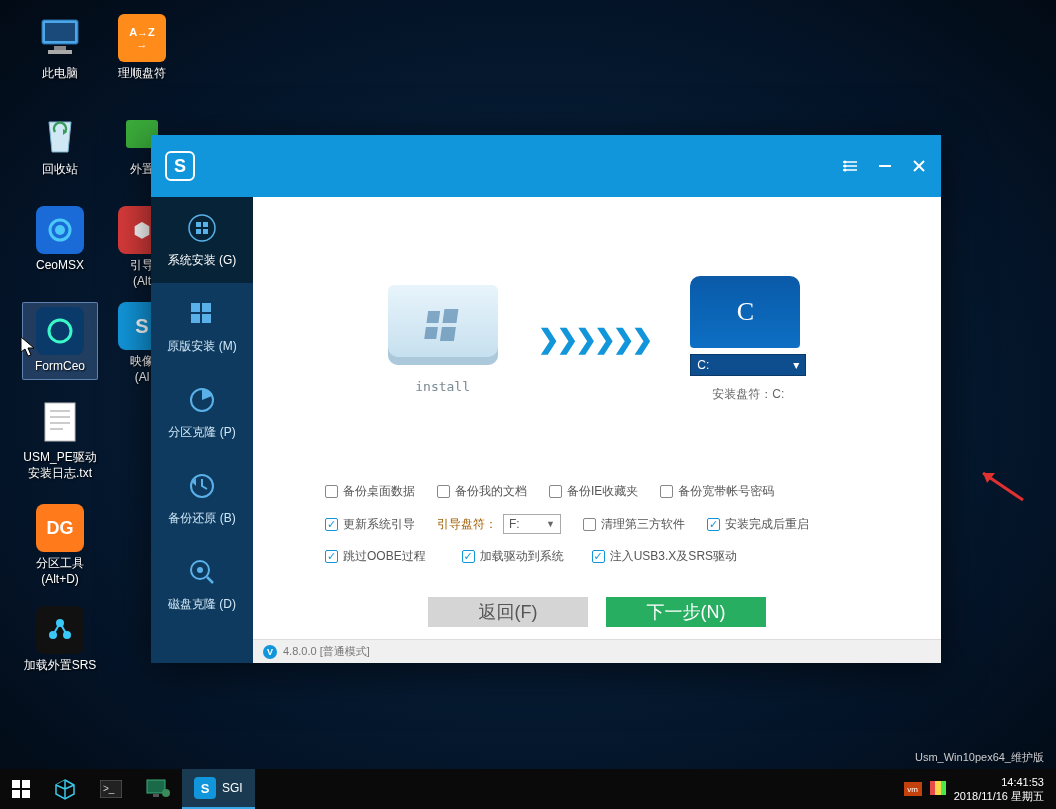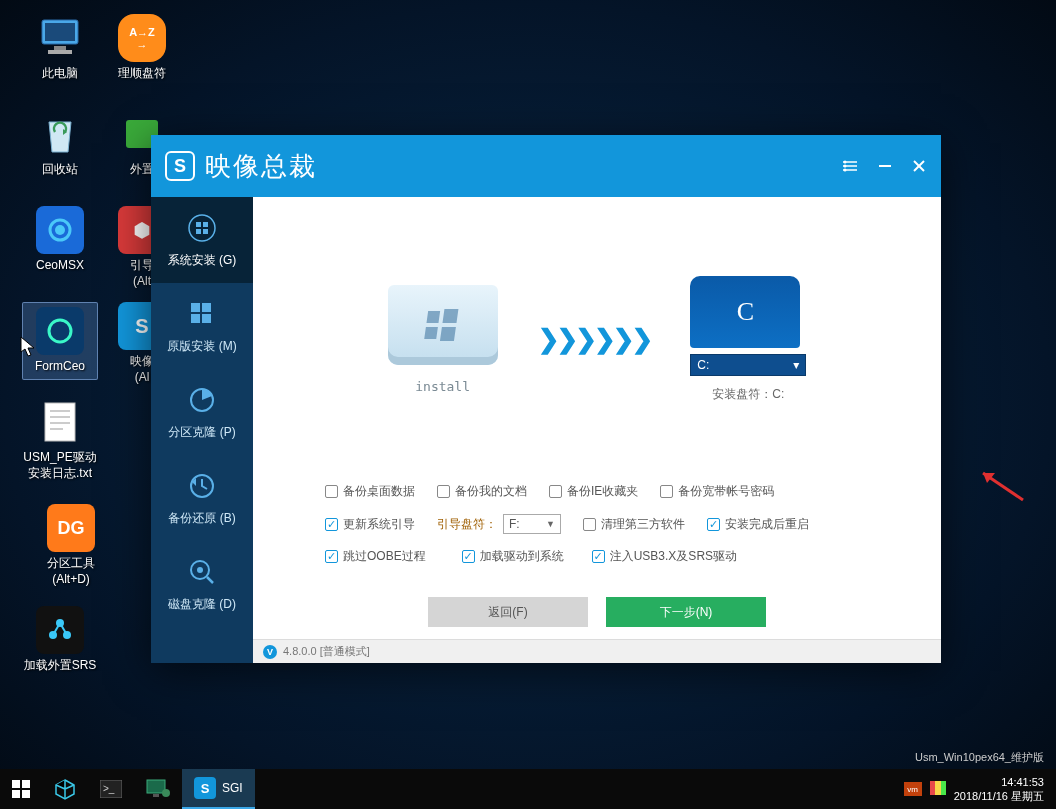--- a/index.html
+++ b/index.html
@@ -1,21 +1,21 @@
 <!DOCTYPE html>
 <html><head>
 <meta charset="utf-8">
 <style>
 * { margin: 0; padding: 0; box-sizing: border-box; font-family: "Microsoft YaHei", "Segoe UI", sans-serif; }
 body { width: 1056px; height: 809px; background: radial-gradient(ellipse at center, #0a2a4a 0%, #041428 70%, #020a14 100%); position: relative; overflow: hidden; }
 
 
 .desktop { position: absolute; top: 0; left: 0; right: 0; bottom: 40px; }
 .desktop-icon { position: absolute; width: 76px; text-align: center; color: #fff; font-size: 12px; cursor: pointer; }
-.desktop-icon .ico { width: 48px; height: 48px; margin: 0 auto 4px; display: flex; align-items: center; justify-content: center; border-radius: 16px; }
+.desktop-icon .ico { width: 48px; height: 48px; margin: 0 auto 4px; display: flex; align-items: center; justify-content: center; border-radius: 6px; }
 .desktop-icon .lbl { text-shadow: 1px 1px 2px #000; line-height: 1.3; }
 .desktop-icon.selected { background: rgba(120,180,255,0.25); border: 1px solid rgba(160,200,255,0.5); border-radius: 2px; }
 
 
 .app { position: absolute; left: 151px; top: 135px; width: 790px; height: 528px; background: #fff; box-shadow: 0 8px 40px rgba(0,0,0,0.6); display: flex; flex-direction: column; }
 .titlebar { height: 62px; background: #1296db; display: flex; align-items: center; padding: 0 14px; color: #fff; }
 .titlebar .logo { display: flex; align-items: center; gap: 10px; }
 .titlebar .logo-icon { width: 30px; height: 30px; border: 2.5px solid #fff; border-radius: 6px; display: flex; align-items: center; justify-content: center; font-weight: bold; font-size: 18px; }
 .titlebar .app-title { font-size: 26px; font-weight: 500; letter-spacing: 2px; }
 .titlebar .win-controls { margin-left: auto; display: flex; gap: 18px; }
@@ -46,21 +46,21 @@
 .opt-row { display: flex; gap: 22px; margin-bottom: 14px; align-items: center; font-size: 12px; color: #555; }
 .chk { display: flex; align-items: center; gap: 5px; cursor: pointer; }
 .chk .box { width: 13px; height: 13px; border: 1px solid #888; border-radius: 2px; display: flex; align-items: center; justify-content: center; background:#fff; }
 .chk.checked .box { border-color: #1296db; }
 .chk.checked .box::after { content: "✓"; color: #1296db; font-size: 11px; line-height: 1; }
 .boot-label { color: #a16207; text-align: center; }
 .boot-select { width: 58px; height: 20px; border: 1px solid #aaa; background: #fff; display: flex; align-items: center; padding: 0 5px; font-size: 12px; cursor: pointer; }
 .boot-select .dd { margin-left: auto; color: #666; font-size: 9px; }
 
 .buttons { display: flex; gap: 18px; justify-content: center; padding: 10px 0 12px; }
-.btn { width: 160px; height: 30px; border: none; font-size: 12px; cursor: pointer; display: flex; align-items: center; justify-content: center; text-align: center; }
+.btn { width: 160px; height: 30px; border: none; font-size: 18px; cursor: pointer; display: flex; align-items: center; justify-content: center; text-align: center; }
 .btn-back { background: #d5d5d5; color: #555; }
 .btn-next { background: #27ae60; color: #fff; }
 
 .footer { height: 24px; background: #f0f0f0; border-top: 1px solid #dcdcdc; display: flex; align-items: center; padding: 0 10px; font-size: 11px; color: #777; gap: 6px; }
 .footer .v-badge { width: 14px; height: 14px; background: #1296db; color: #fff; border-radius: 50%; display: flex; align-items: center; justify-content: center; font-size: 9px; font-weight: bold; }
 
 
 .taskbar { position: absolute; bottom: 0; left: 0; right: 0; height: 40px; background: #0a0a0a; display: flex; align-items: center; color: #fff; }
 .taskbar .tb-item { height: 100%; padding: 0 12px; display: flex; align-items: center; cursor: pointer; }
 .taskbar .tb-item.active { background: #1a3a52; border-bottom: 2px solid #3ba8e8; }
@@ -147,21 +147,21 @@
           <rect x="2" y="2" width="30" height="38" fill="#fff" stroke="#bbb"></rect>
           <line x1="7" y1="10" x2="27" y2="10" stroke="#999"></line>
           <line x1="7" y1="16" x2="27" y2="16" stroke="#999"></line>
           <line x1="7" y1="22" x2="27" y2="22" stroke="#999"></line>
           <line x1="7" y1="28" x2="20" y2="28" stroke="#999"></line>
         </svg>
       </div>
     <div class="lbl" style="white-space:pre-line;">USM_PE驱动
 安装日志.txt</div>
   </div>
-  <div class="desktop-icon" style="left:33px; top:504px;">
+  <div class="desktop-icon" style="left:22px; top:504px;">
     <div class="ico" style="background:#ff7a1a;border-radius:8px;">
         <span style="color:#fff;font-weight:bold;font-size:18px;">DG</span>
       </div>
     <div class="lbl" style="white-space:pre-line;">分区工具
 (Alt+D)</div>
   </div>
   <div class="desktop-icon" style="left:22px; top:606px;">
     <div class="ico" style="background:#111;border-radius:8px;">
         <svg width="30" height="30">
           <circle cx="15" cy="8" r="4" fill="#3ac8f8"></circle>
@@ -172,21 +172,20 @@
         </svg>
       </div>
     <div class="lbl">加载外置SRS</div>
   </div>
 </div>
 
 <div class="app">
   <div class="titlebar">
     <div class="logo">
       <div class="logo-icon">S</div>
-      <div class="app-title">映像总裁</div>
     </div>
     <div class="win-controls">
       <div class="ctrl">
           <svg width="16" height="12">
             <line x1="0" y1="2" x2="14" y2="2" stroke="#fff" stroke-width="1.5"></line>
             <line x1="0" y1="6" x2="14" y2="6" stroke="#fff" stroke-width="1.5"></line>
             <line x1="0" y1="10" x2="14" y2="10" stroke="#fff" stroke-width="1.5"></line>
             <circle cx="2" cy="2" r="1.5" fill="#fff"></circle>
             <circle cx="2" cy="6" r="1.5" fill="#fff"></circle>
             <circle cx="2" cy="10" r="1.5" fill="#fff"></circle>

